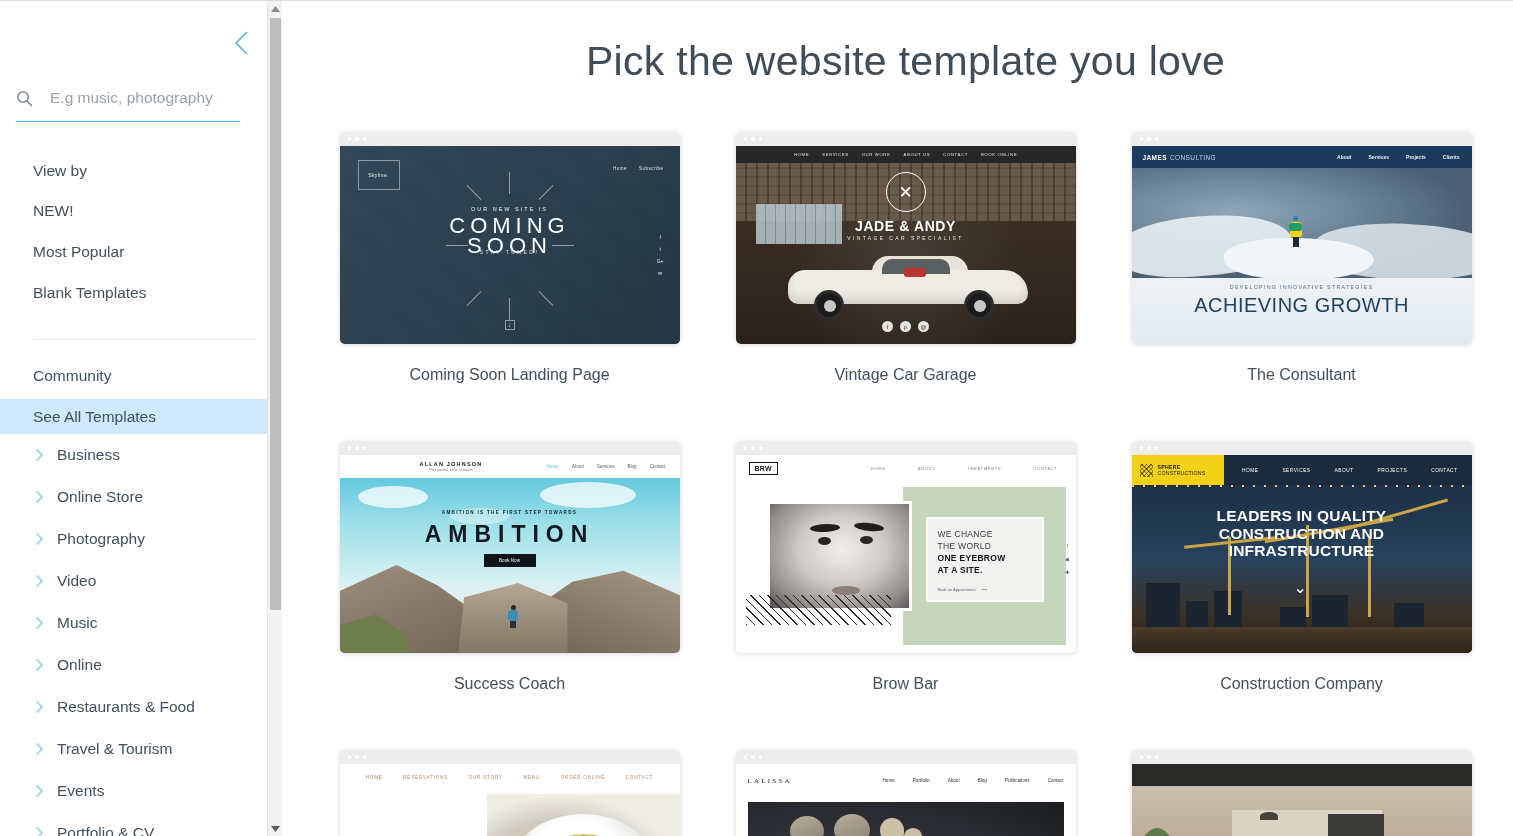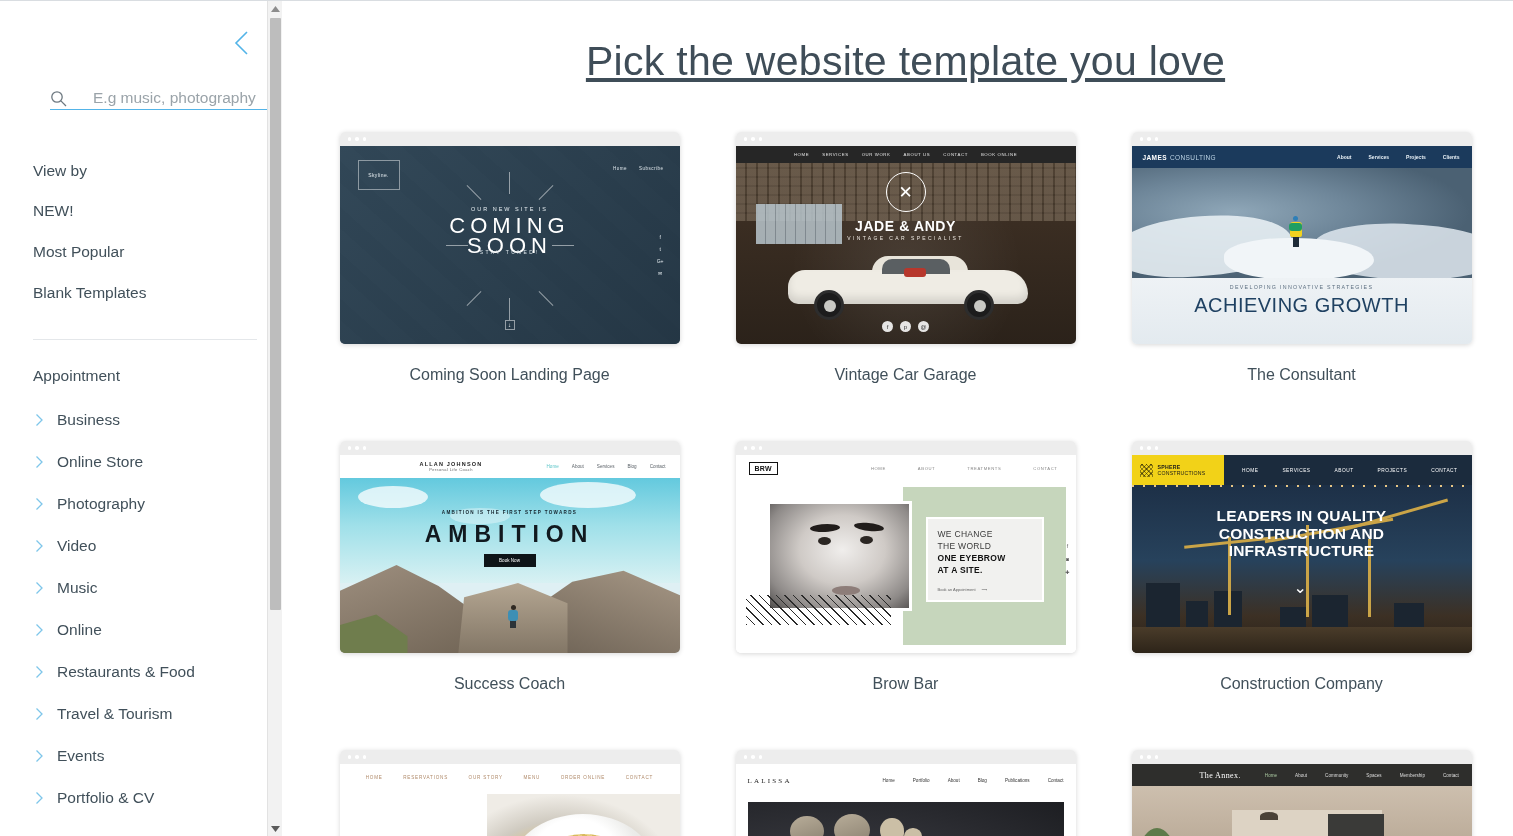--- a/index.html
+++ b/index.html
@@ -21,24 +21,24 @@
   }
   .collapse-btn {
     position: absolute; top: 28px; right: 26px;
     width: 28px; height: 28px;
     display: flex; align-items: center; justify-content: center;
     cursor: pointer;
   }
   .collapse-btn svg { display: block; }
 
   .search-row {
-    position: absolute; top: 88px; left: 50px;
+    position: absolute; top: 88px; left: 16px;
     width: 224px;
-    display: flex; align-items: center; gap: 26px;
-    padding-bottom: 2px;
+    display: flex; align-items: center; gap: 17px;
+    padding-bottom: 14px;
     border-bottom: 1px solid #53b4e8;
   }
   .search-row .s-icon { flex: 0 0 auto; display: flex; align-items: center; }
   .search-input {
     border: none; outline: none; background: transparent;
     font-family: "Liberation Sans", sans-serif;
     font-size: 15.5px; color: #3d4a52;
     width: 190px; padding: 0;
   }
   .search-input::placeholder { color: #9aa3a9; }
@@ -113,21 +113,20 @@
     padding-left: 16px;
   }
   .page-title {
     text-align: center;
     font-size: 41px;
     font-weight: 300;
     color: #3f4d58;
     letter-spacing: 0.3px;
     margin-top: 38px;
     line-height: 1.1;
-    text-decoration: underline;
   }
 
   .grid {
     margin-top: 48px;
     display: grid;
     grid-template-columns: repeat(3, 340px);
     justify-content: center;
     column-gap: 56px;
     row-gap: 0px;
   }
@@ -348,23 +347,24 @@
 
     <div class="viewby">
       <div class="viewby-title">View by</div>
       <div class="viewby-item">NEW!</div>
       <div class="viewby-item">Most Popular</div>
       <div class="viewby-item">Blank Templates</div>
     </div>
 
     <div class="divider"></div>
 
-    <div class="cat-title">Appointment</div>
+    <div class="cat-title">Community</div>
 
     <div class="cat-list">
+      <div class="cat-all">See All Templates</div>
 
       <div class="cat-row">
         <span class="chev">
           <svg width="9" height="14" viewBox="0 0 9 14">
               <polyline points="1.5,1.5 7,7 1.5,12.5" fill="none" stroke="#7ec6ea" stroke-width="1.3"></polyline>
             </svg>
         </span>
         <span>Business</span>
       </div>
       <div class="cat-row">
@@ -799,31 +799,20 @@
             </div>
           <div class="shot">
             <div class="t-ann">
               <div class="abs aroom">
                 <div class="abs wall"></div>
                 <div class="abs tv"></div>
                 <div class="abs lamp"></div>
                 <div class="abs plant"></div>
 
               </div>
-              <div class="abs abar">
-                <span class="abrand">The Annex.</span>
-                <span class="anav">
-                  <span class="on">Home</span>
-                  <span>About</span>
-                  <span>Community</span>
-                  <span>Spaces</span>
-                  <span>Membership</span>
-                  <span>Contact</span>
-                </span>
-              </div>
             </div>
           </div>
         </div>
         <div class="card-label"></div>
       </div>
 
     </div>
   </main>
 </div>
 

